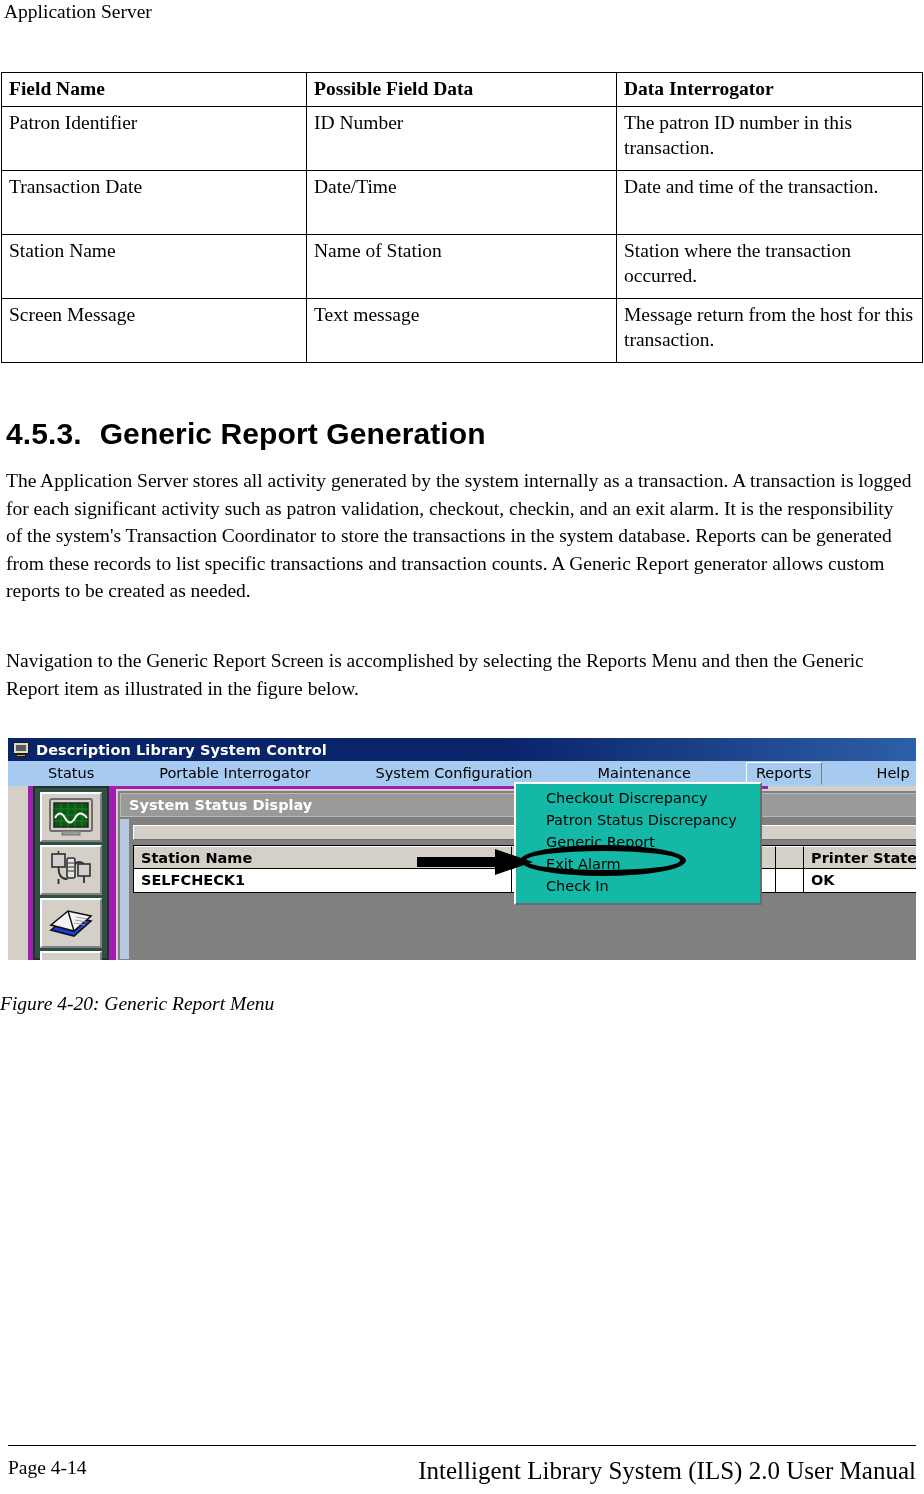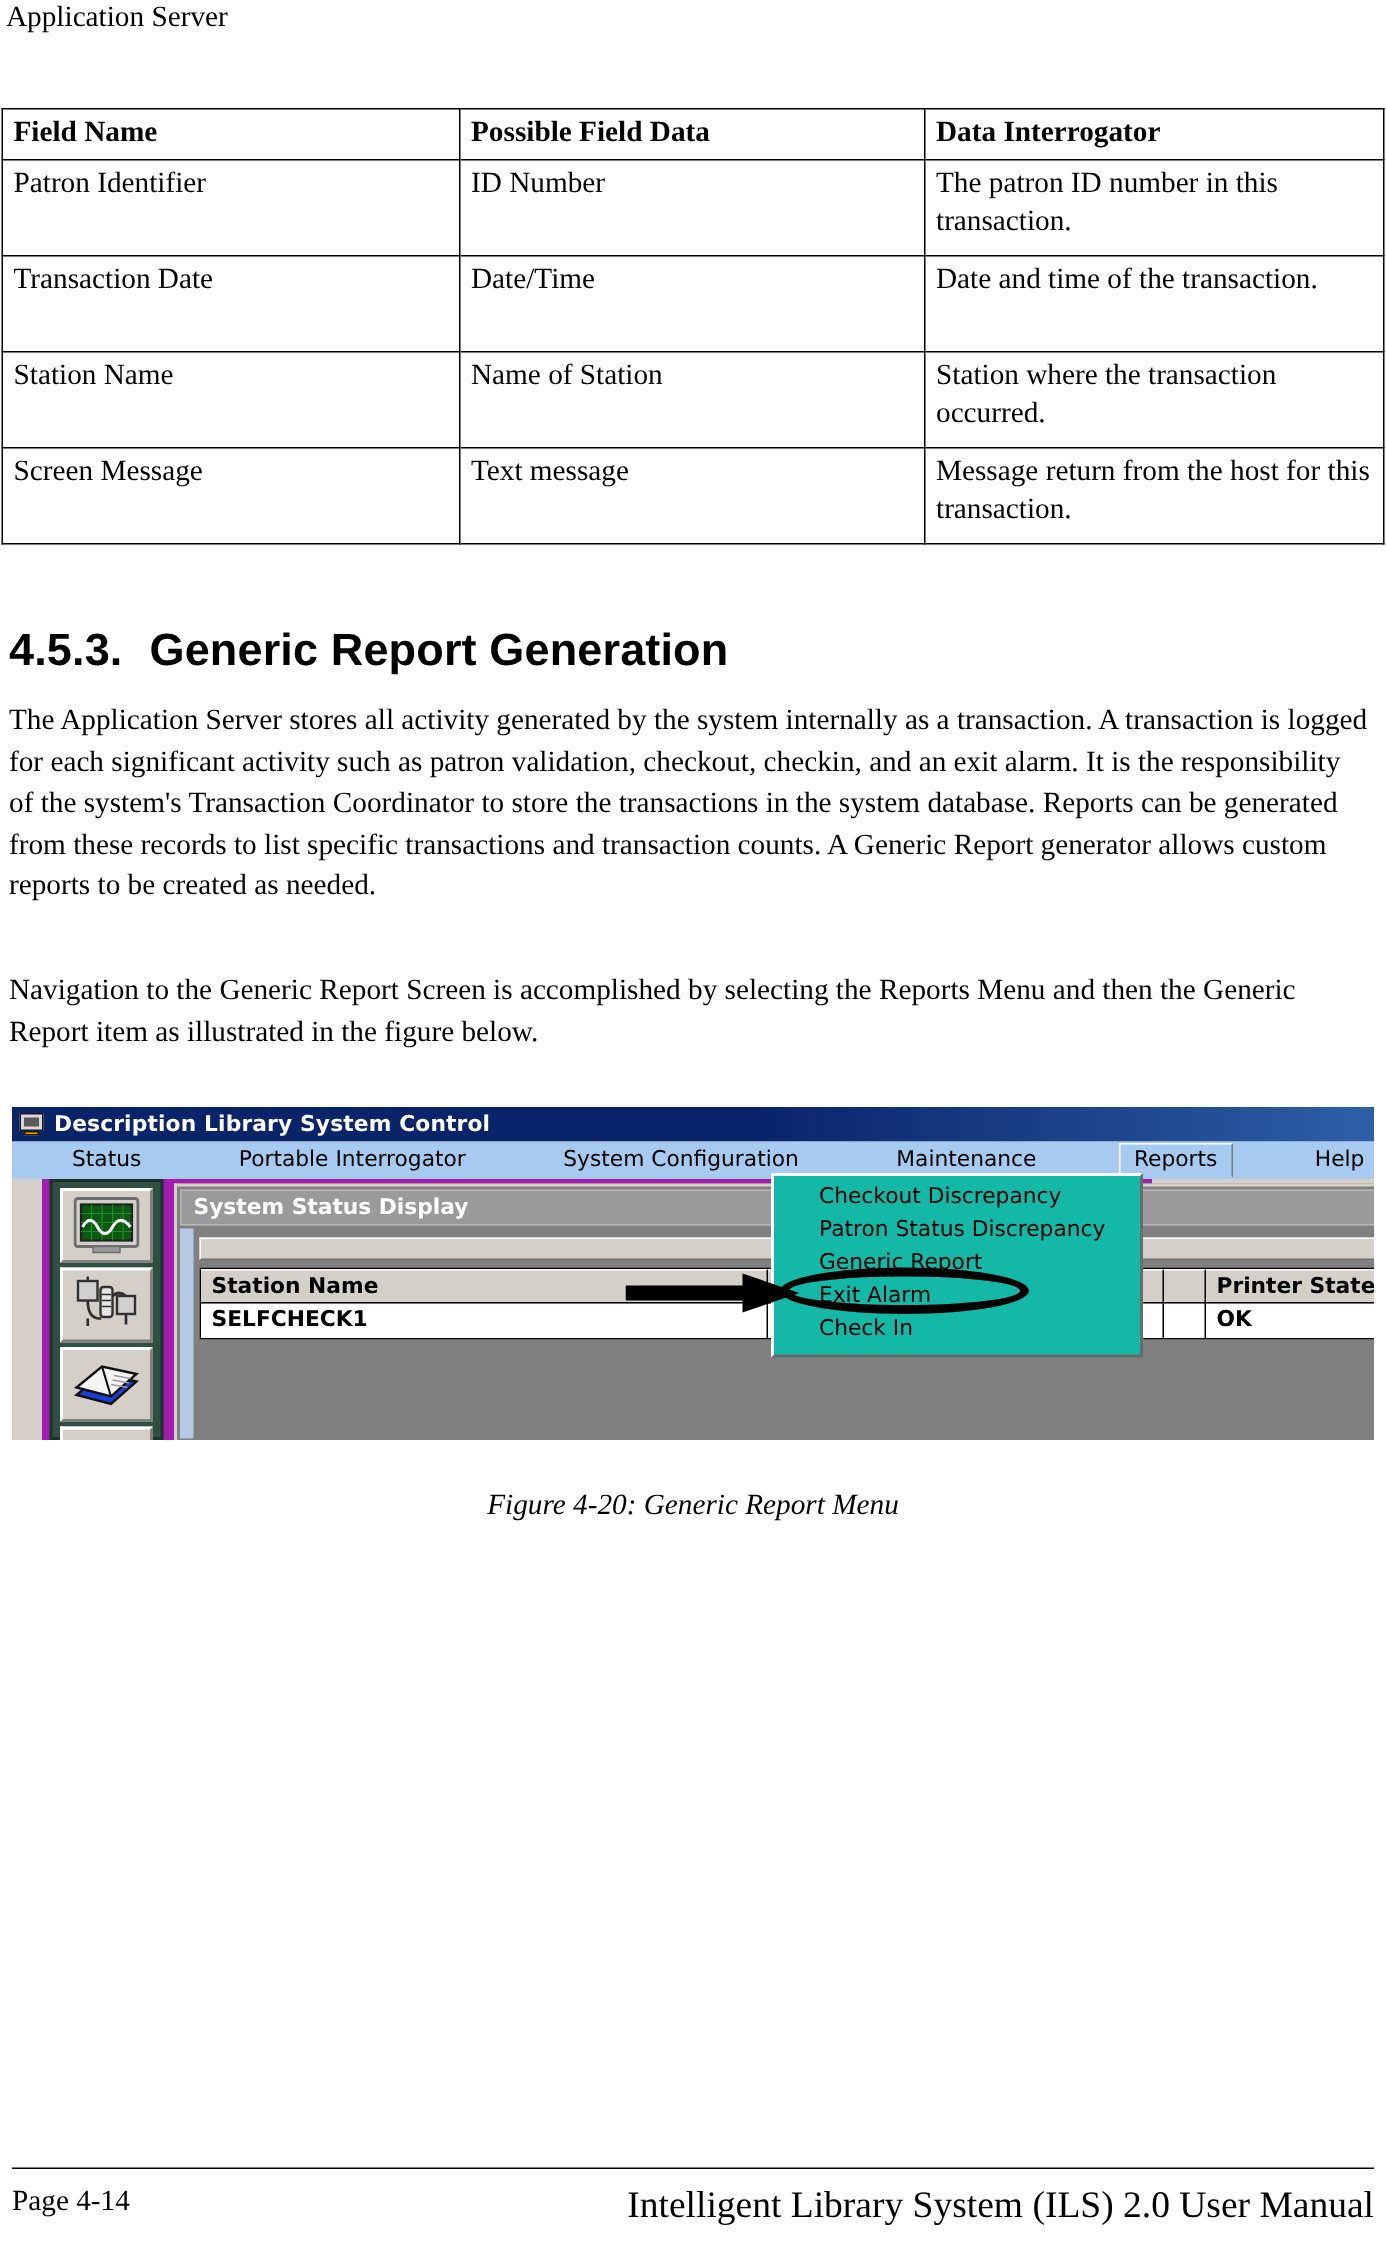--- a/index.html
+++ b/index.html
@@ -359,21 +359,20 @@
     height: 28px;
     z-index: 59;
   }
 
   
   .figure-caption {
     position: absolute;
     left: 0;
     top: 993px;
     width: 924px;
-    text-align: center;
     font-style: italic;
     font-size: 19.5px;
   }
 
   
   .footer-rule {
     position: absolute;
     left: 8px;
     top: 1445px;
     width: 908px;

